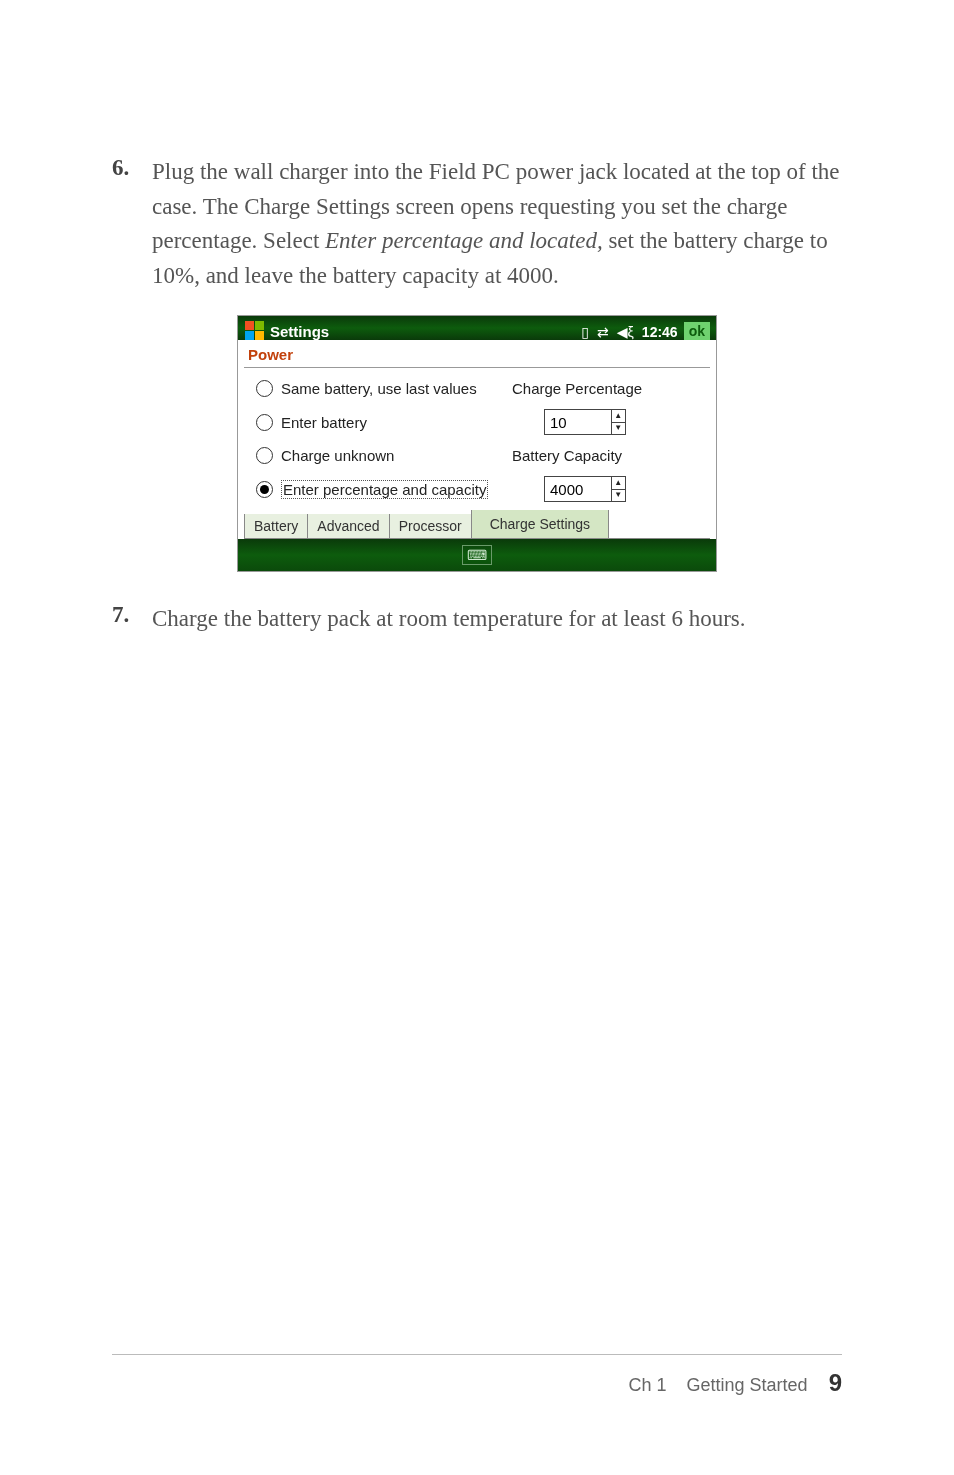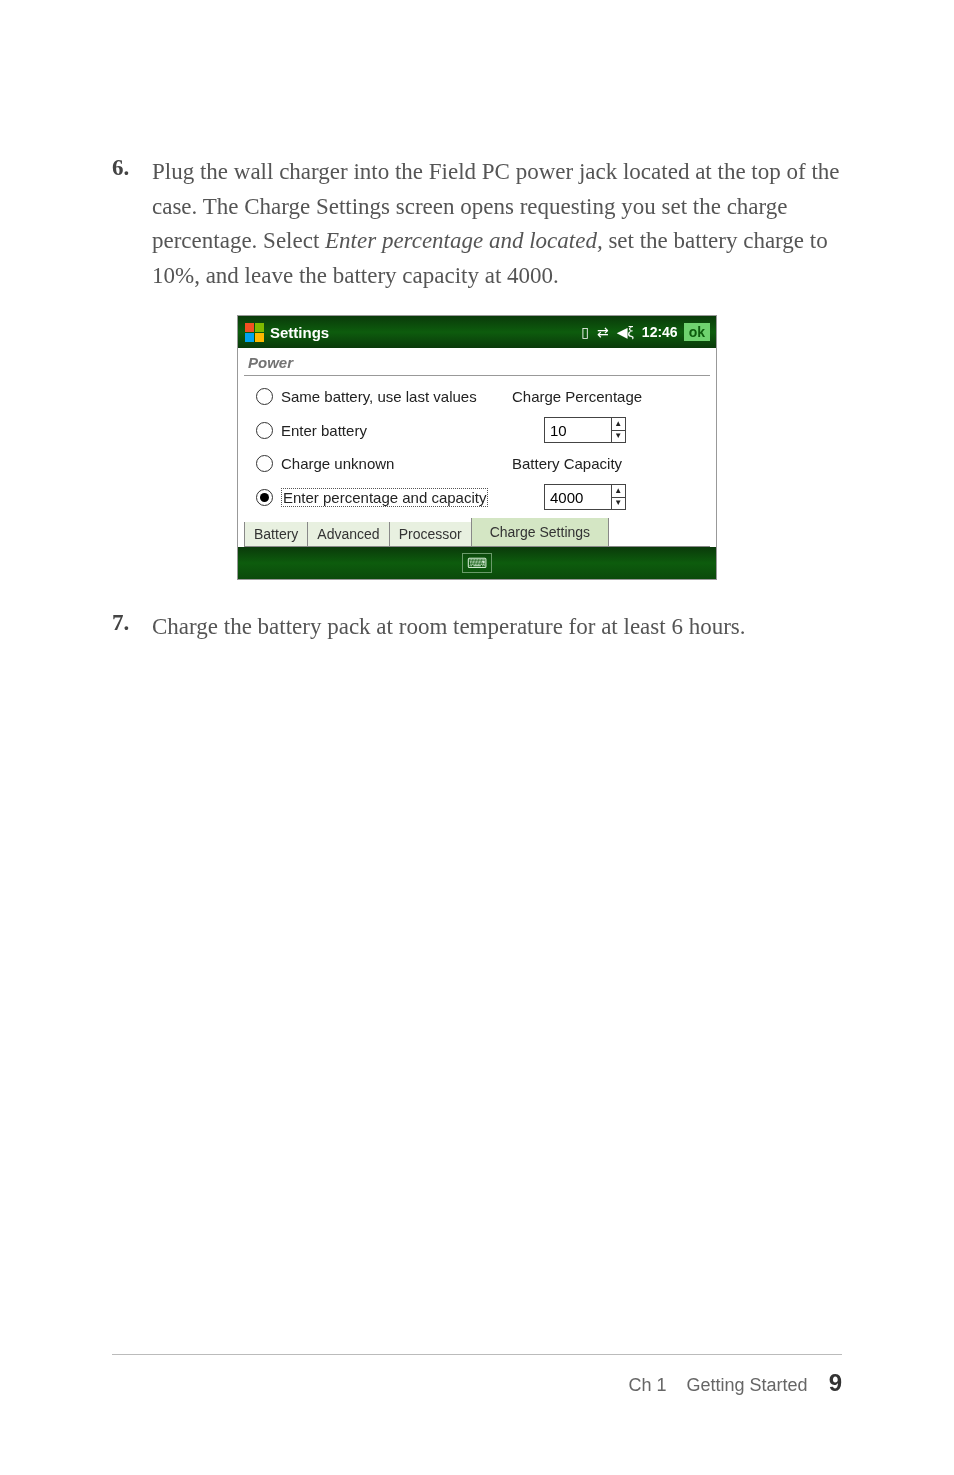--- a/index.html
+++ b/index.html
@@ -32,22 +32,22 @@
     .screenshot {
       width: 480px;
       margin: 15px auto 30px auto;
       border: 1px solid #999;
       background: #fff;
       font-family: Tahoma, Verdana, sans-serif;
     }
     .titlebar {
       background: linear-gradient(#0a3a0a, #0d5c0d 50%, #0a3a0a);
       display: flex;
-      align-items: center;
-      height: 32px;
+      align-items: flex-end;
+      height: 24px;
       padding: 0 6px;
       color: #fff;
       font-size: 15px;
     }
     .win-flag {
       width: 20px; height: 20px;
       display: inline-flex; flex-wrap: wrap;
       margin-right: 6px;
     }
     .win-flag span { width: 9px; height: 9px; margin: 0.5px; }
@@ -58,25 +58,24 @@
     .status-icons .clk { font-weight: bold; }
     .ok-btn {
       background: #6fd26f;
       color: #0d5c0d;
       font-weight: bold;
       padding: 1px 5px;
       font-size: 14px;
       margin-left: 6px;
     }
     .panel-title {
-      color: #737373;
+      color: #c2410c;
       font-weight: bold;
       font-size: 15px;
       padding: 6px 10px 4px;
-      font-style: italic;
     }
     .hr { border-top: 1px solid #999; margin: 0 6px 8px; }
     .content {
       padding: 4px 14px 8px 18px;
       display: grid;
       grid-template-columns: 1fr 190px;
       row-gap: 12px;
       align-items: center;
       font-size: 15px;
       color: #222;

